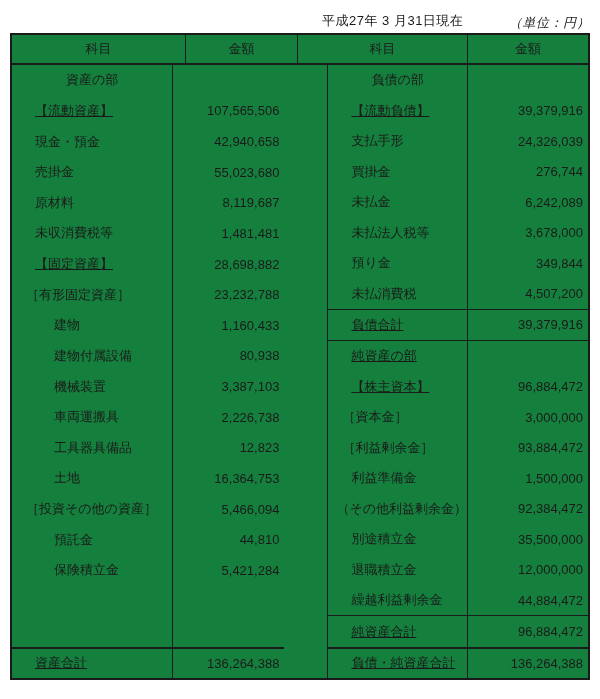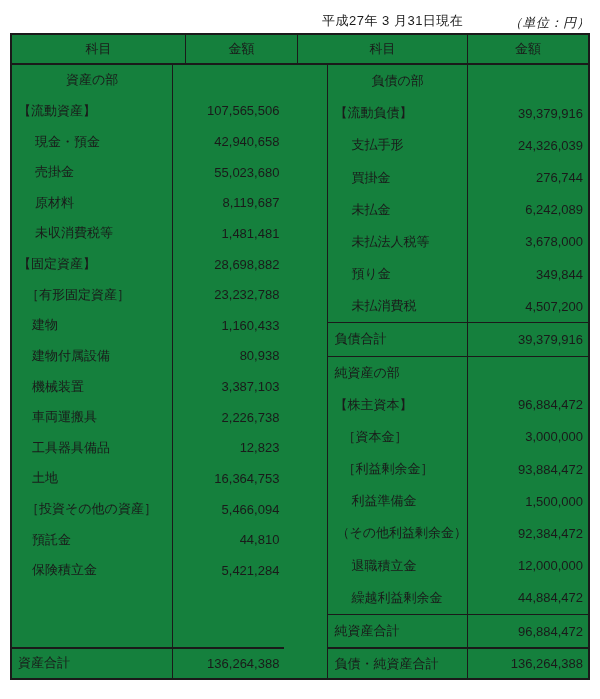--- a/index.html
+++ b/index.html
@@ -48,25 +48,25 @@
   }
   .row .amount {
     display: flex; align-items: center; justify-content: flex-end;
     padding-right: 5px; border-left: 1px solid #1a1a1a; white-space: nowrap;
   }
   .half.left  .row .amount { width: 112px; }
   .half.right .row .amount { width: 121px; padding-left: 48px; }
 
   
   .row.c  .label { justify-content: center; padding-left: 0; }
-  .row.i0 .label { padding-left: 6px; }
+  .row.i0 .label { padding-left: 23px; text-decoration: underline; }
   .row.ip .label { padding-left: 8px; }
   .row.ib .label { padding-left: 14px; }
   .row.i1 .label { padding-left: 23px; }
-  .row.i2 .label { padding-left: 20px; }
+  .row.i2 .label { padding-left: 42px; }
 
   
   .row.sep { border-top: 1.5px solid #1a1a1a; }
   .row.fill { flex: 2; }
   .row.total { flex: none; height: 31px; border-top: 2px solid #1a1a1a; }
 </style>
 </head>
 <body>
 
 <div class="page">
@@ -221,20 +221,24 @@
         </div>
         <div class="row i1">
           <div class="label">利益準備金</div>
           <div class="amount">1,500,000</div>
         </div>
         <div class="row ip">
           <div class="label">（その他利益剰余金）</div>
           <div class="amount">92,384,472</div>
         </div>
         <div class="row i1">
+          <div class="label">別途積立金</div>
+          <div class="amount">35,500,000</div>
+        </div>
+        <div class="row i1">
           <div class="label">退職積立金</div>
           <div class="amount">12,000,000</div>
         </div>
         <div class="row i1">
           <div class="label">繰越利益剰余金</div>
           <div class="amount">44,884,472</div>
         </div>
         <div class="row i0 sep">
           <div class="label">純資産合計</div>
           <div class="amount">96,884,472</div>

